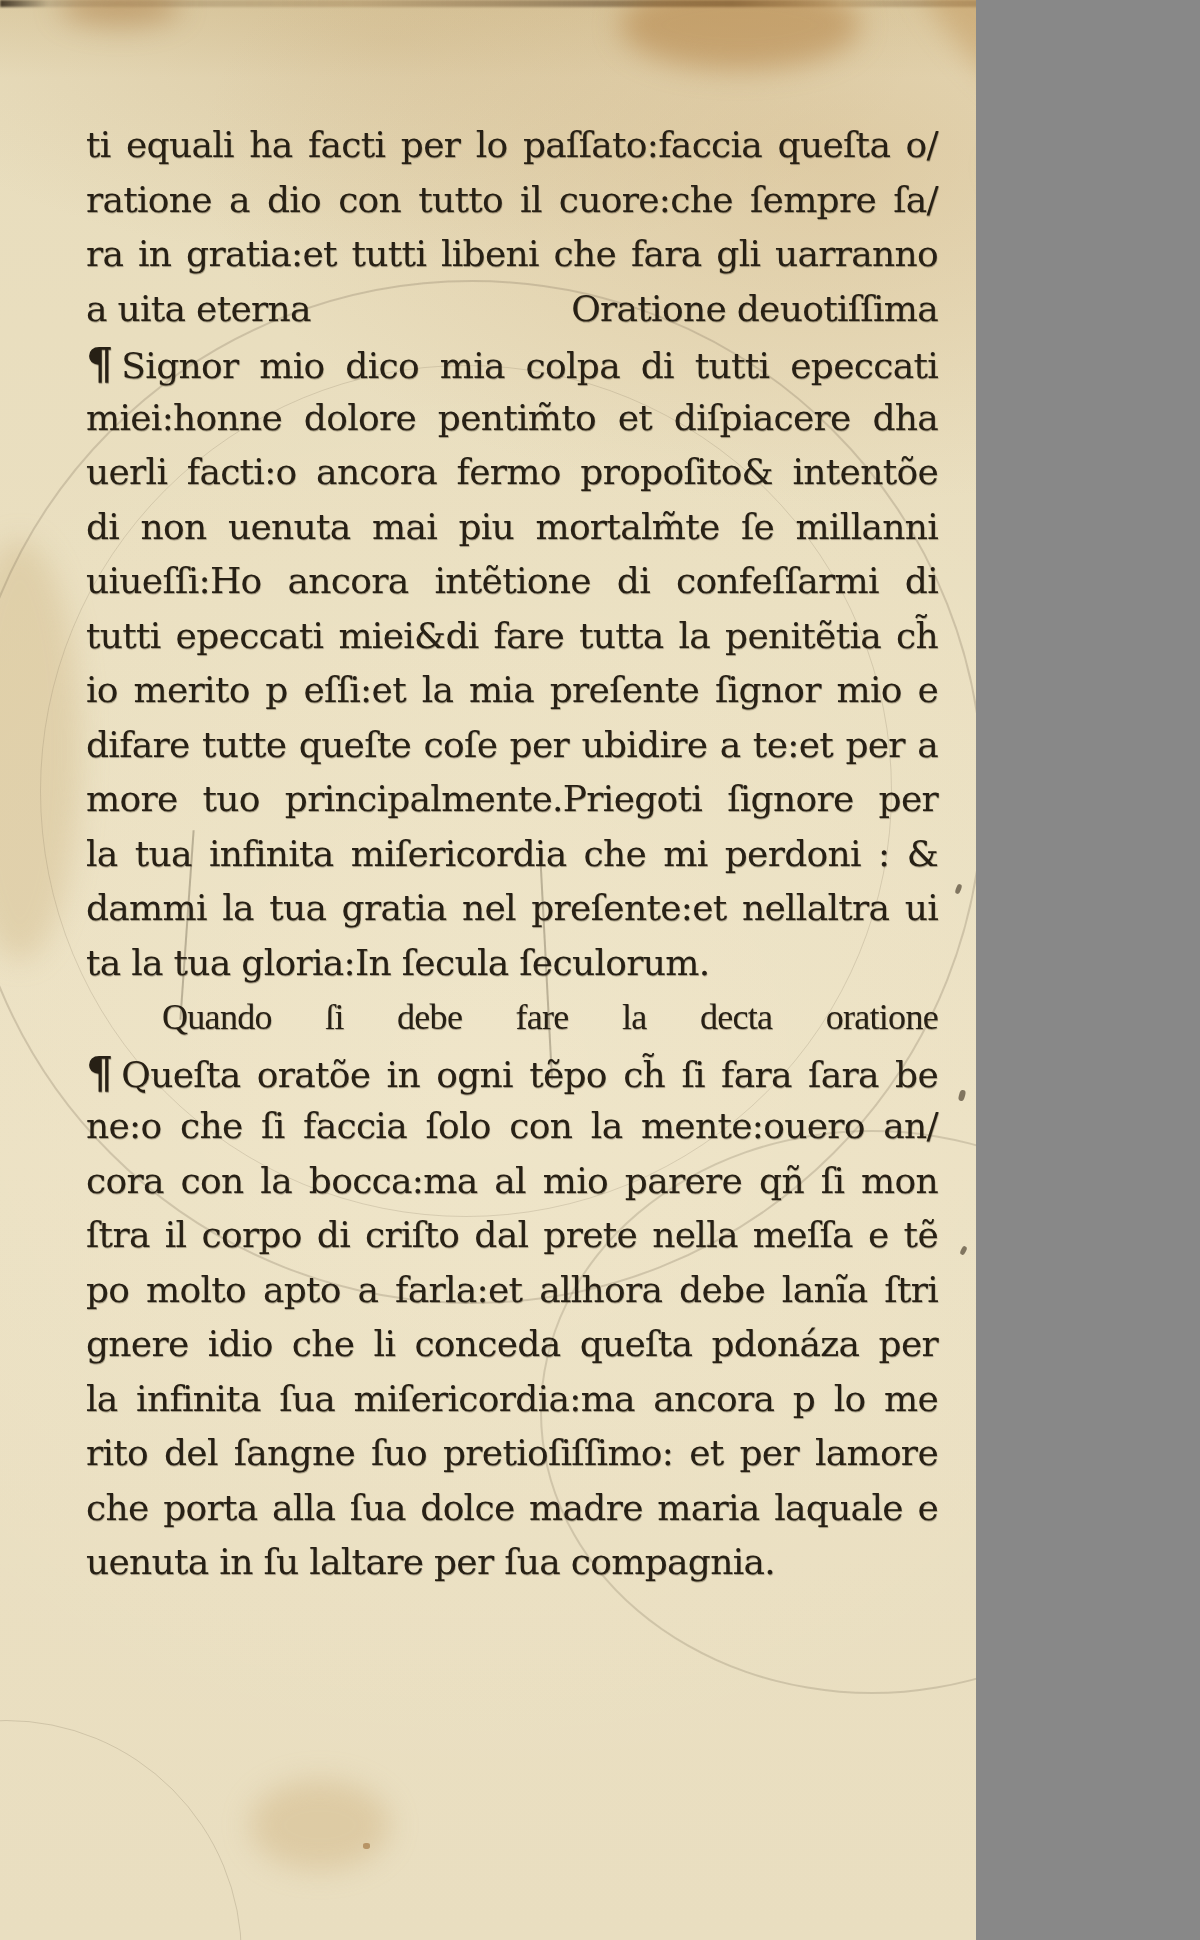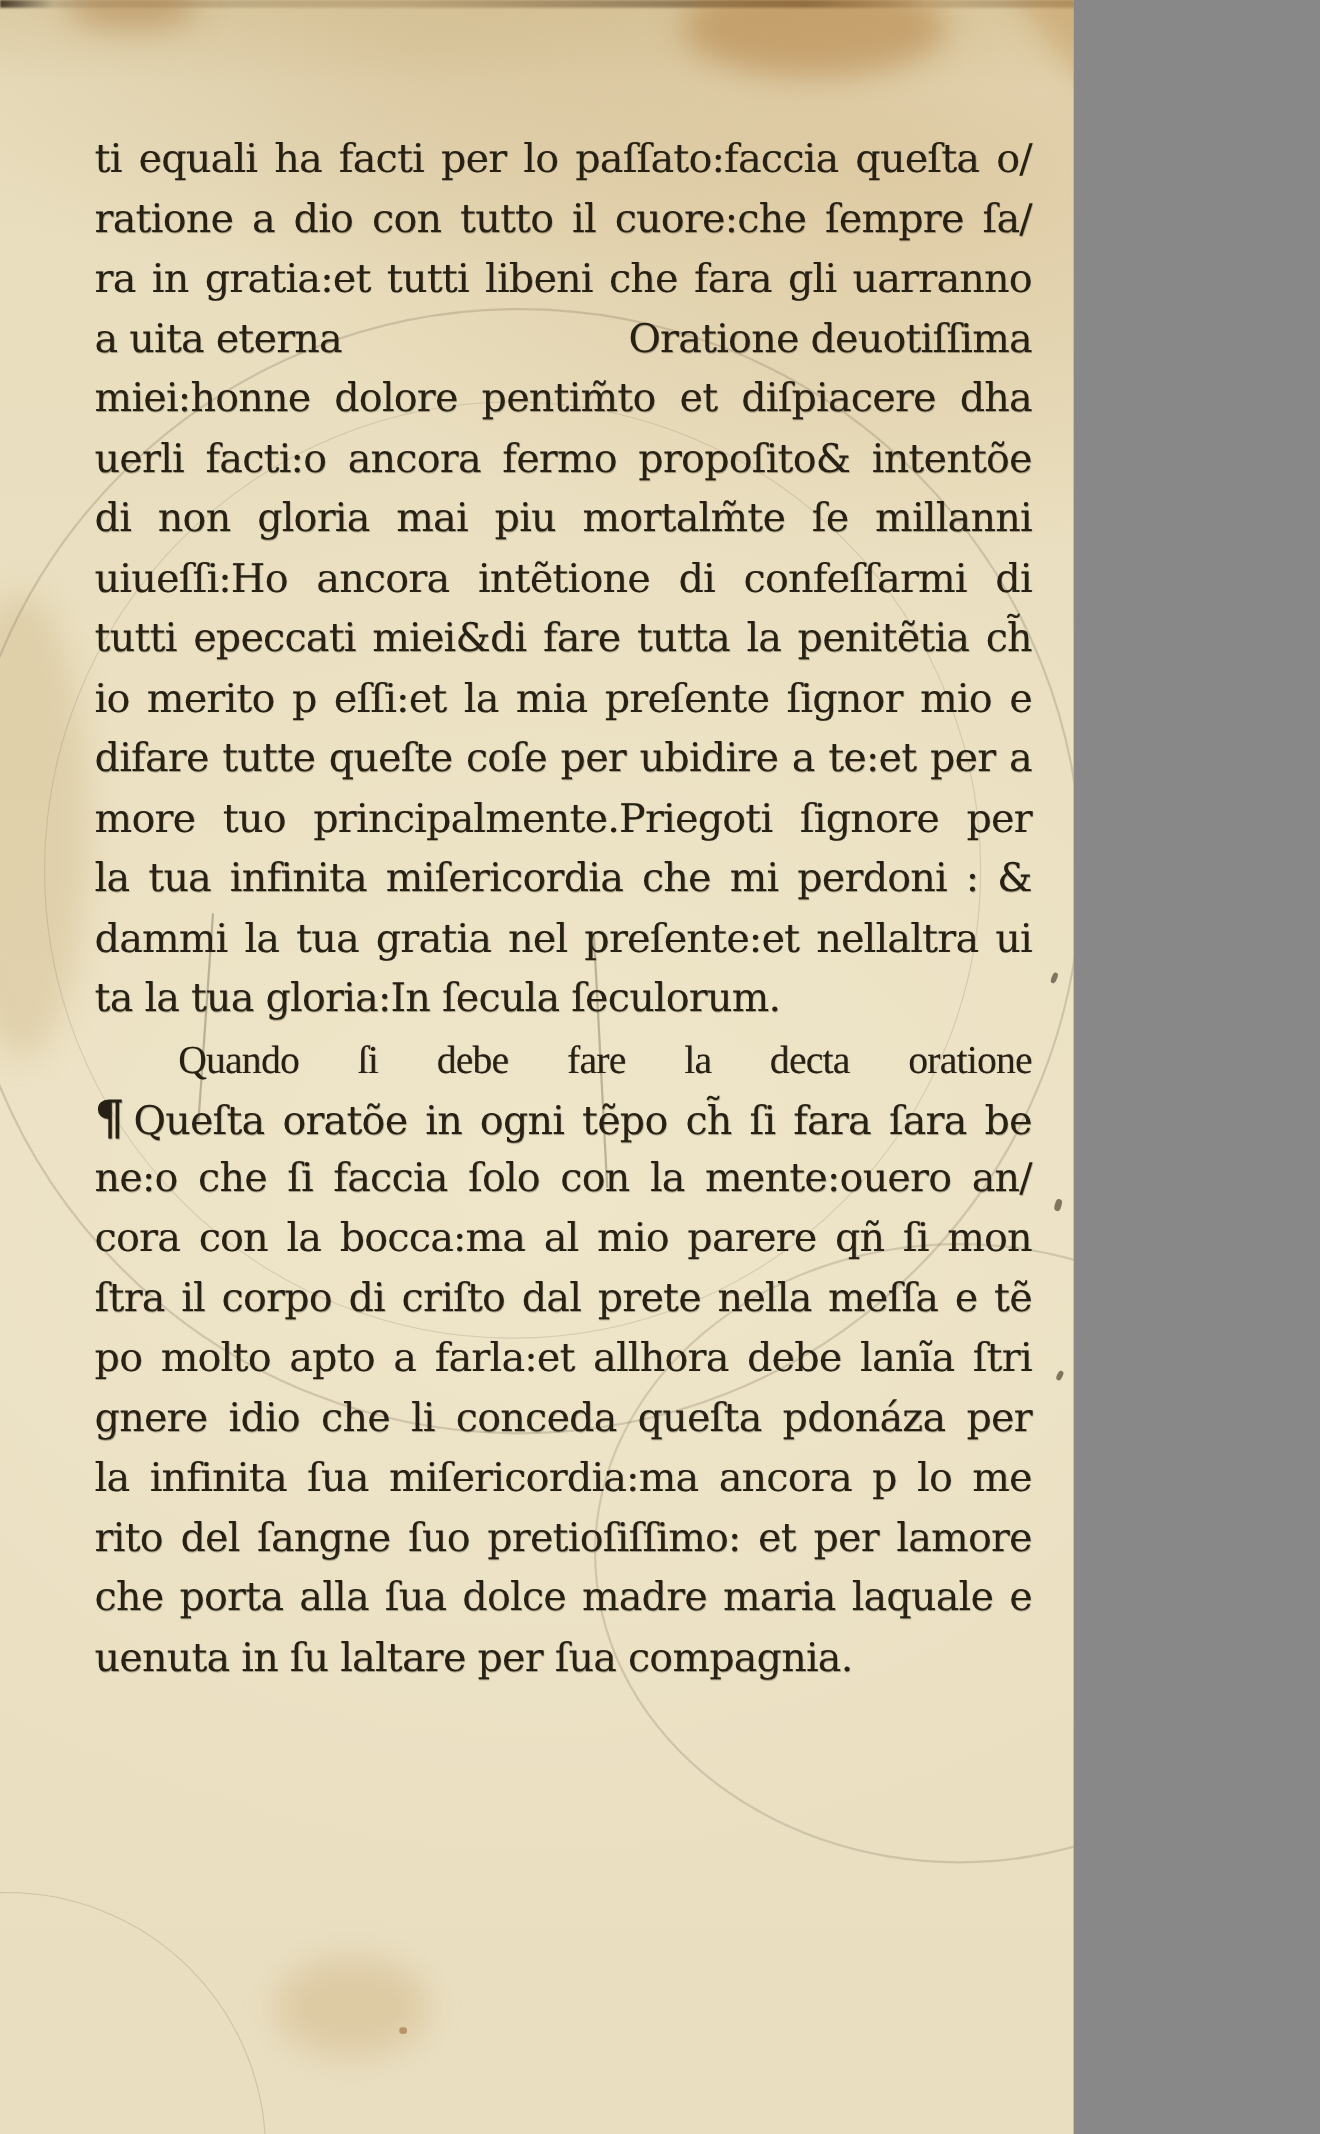--- a/index.html
+++ b/index.html
@@ -95,23 +95,24 @@
   </svg>
 
   <div class="text-block">
       <div class="line">ti equali ha facti per lo paſſato:faccia queſta o/</div>
       <div class="line">ratione a dio con tutto il cuore:che ſempre ſa/</div>
       <div class="line">ra in gratia:et tutti libeni che fara gli uarranno</div>
       <div class="line split nj">
         <span>a uita eterna</span>
         <span>Oratione deuotiſſima</span>
       </div>
+      <div class="line"><span class="pil">¶</span>Signor mio dico mia colpa di tutti epeccati</div>
       <div class="line">miei:honne dolore pentim̃to et diſpiacere dha</div>
       <div class="line">uerli facti:o ancora fermo propoſito&amp; intentõe</div>
-      <div class="line">di non gloria mai piu mortalm̃te ſe millanni</div>
+      <div class="line">di non uenuta mai piu mortalm̃te ſe millanni</div>
       <div class="line">uiueſſi:Ho ancora intẽtione di confeſſarmi di</div>
       <div class="line">tutti epeccati miei&amp;di fare tutta la penitẽtia ch̃</div>
       <div class="line">io merito p eſſi:et la mia preſente ſignor mio e</div>
       <div class="line">difare tutte queſte coſe per ubidire a te:et per a</div>
       <div class="line">more tuo principalmente.Priegoti ſignore per</div>
       <div class="line">la tua infinita miſericordia che mi perdoni : &amp;</div>
       <div class="line">dammi la tua gratia nel preſente:et nellaltra ui</div>
       <div class="line nj">ta la tua gloria:In ſecula ſeculorum.</div>
       <div class="line ind">Quando ſi debe fare la decta oratione</div>
       <div class="line"><span class="pil">¶</span>Queſta oratõe in ogni tẽpo ch̃ ſi fara ſara be</div>

